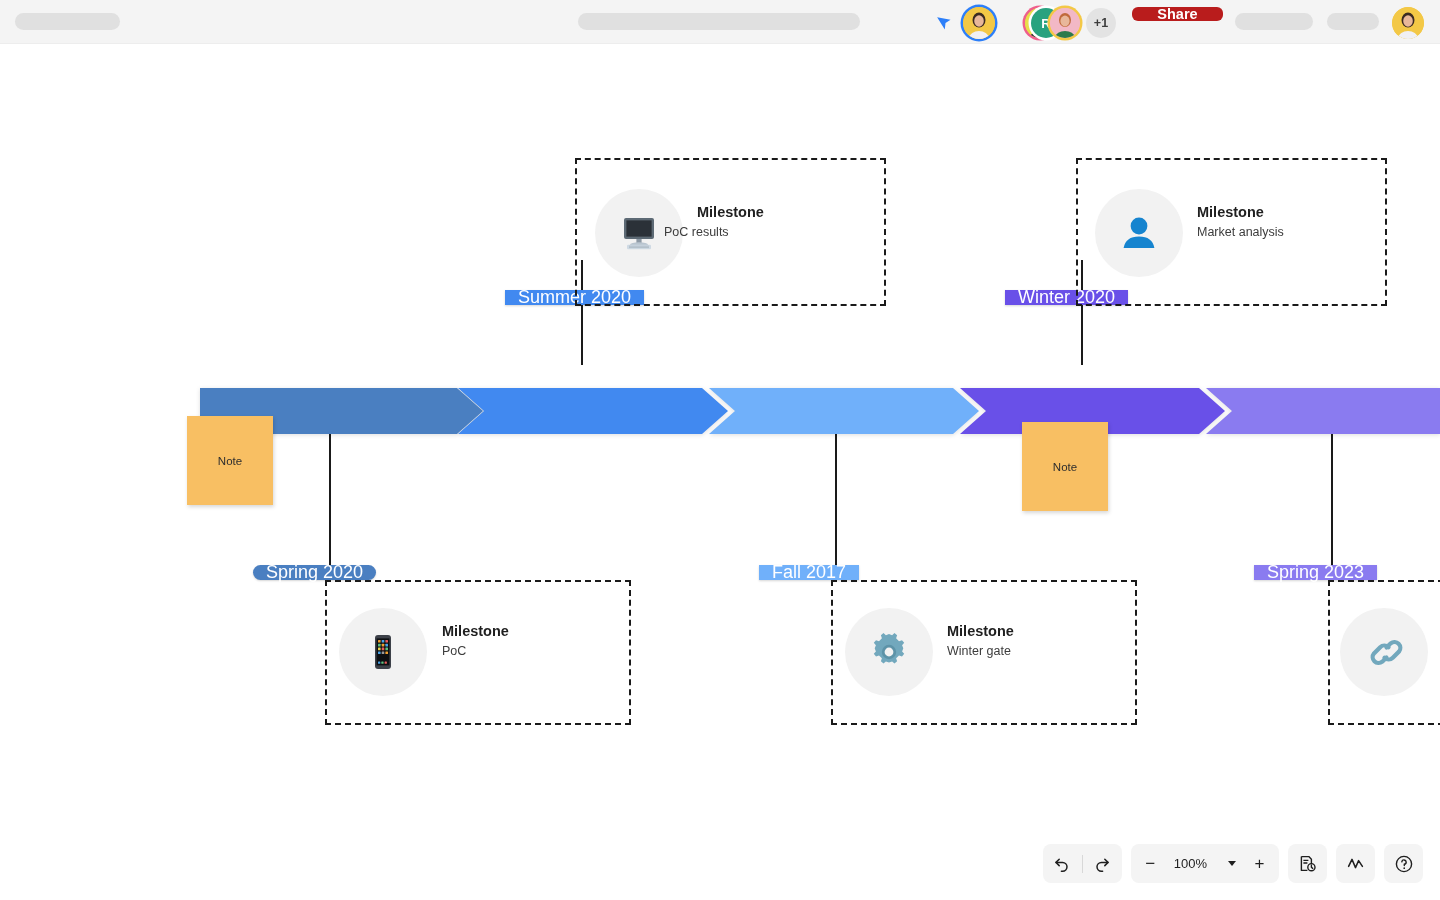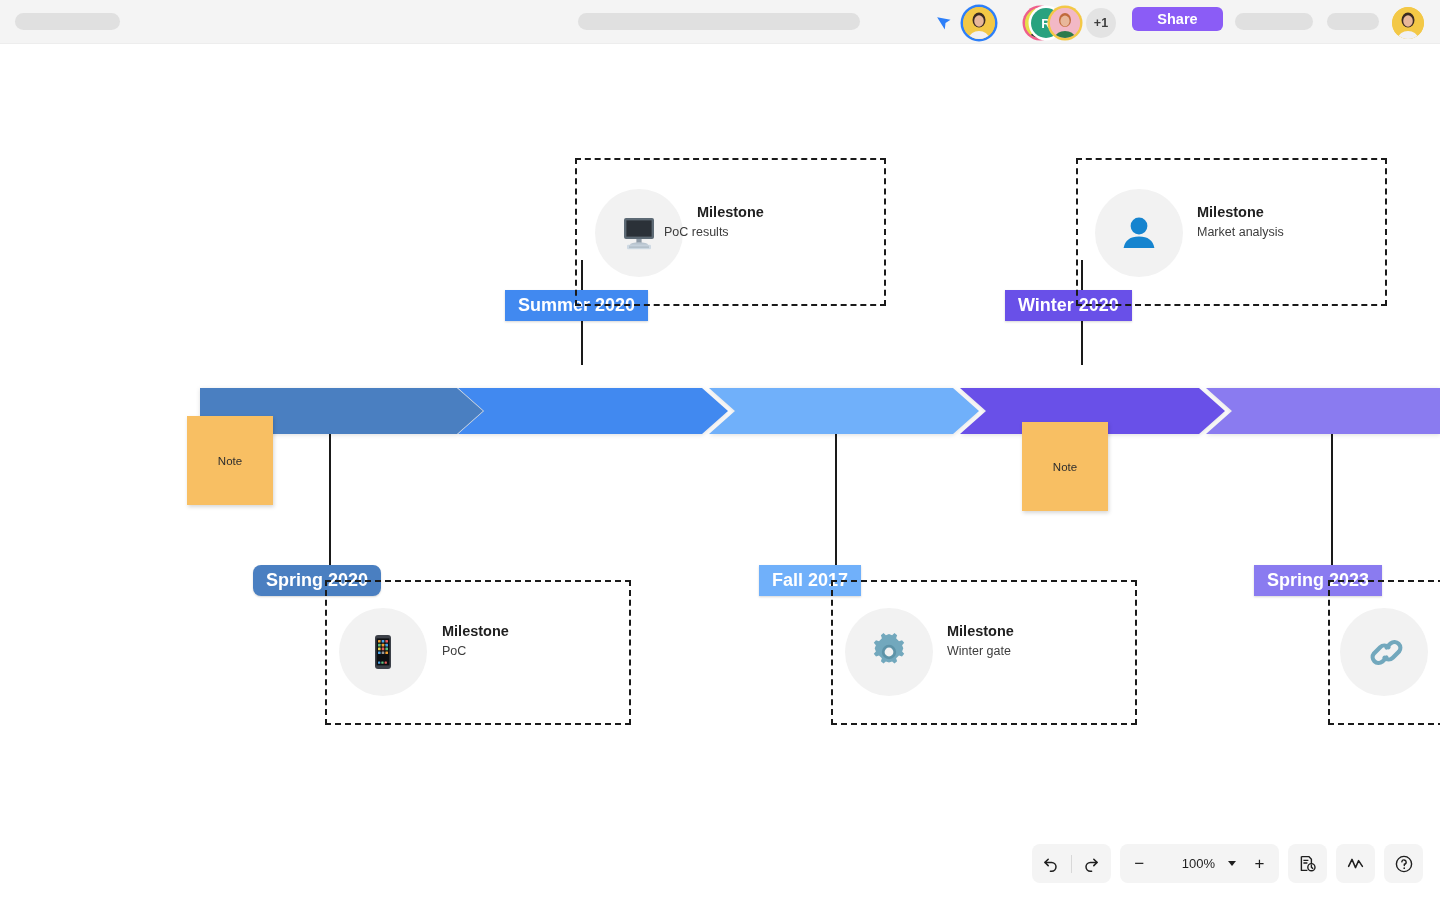--- a/index.html
+++ b/index.html
@@ -28,22 +28,22 @@
 
   .avatar {
     position: absolute; border-radius: 50%;
     display: flex; align-items: center; justify-content: center;
     overflow: hidden;
   }
   .av-ring { box-shadow: 0 0 0 2.5px #fff; }
 
   .share-btn {
     position: absolute; left: 1132px; top: 7px;
-    width: 91px; height: 24px;
-    background: #8b5cf6; border-radius: 6px;
+    width: 91px; height: 14px;
+    background: #b91c1c; border-radius: 6px;
     color: #fff; font-size: 14.5px; font-weight: 700;
     display: flex; align-items: center; justify-content: center;
     cursor: pointer; border: none;
   }
 
   
   .rt-group { position: absolute; top: 64px; right: 17px; display: flex; gap: 7px; }
   .rt-btn {
     width: 39px; height: 39px; border-radius: 8px;
     background: #f4f4f4; position: relative;
@@ -78,22 +78,22 @@
   .chev {
     position: absolute; height: 48px;
     filter: drop-shadow(0 1px 2px rgba(0,0,0,.13));
   }
 
   
   .conn { position: absolute; background: #1a1a1a; width: 1.6px; }
 
   
   .slabel {
-    position: absolute; height: 31px;
-    color: #fff; font-size: 18px; font-weight: 700;
+    position: absolute; height: 15px;
+    color: #fff; font-size: 18px; font-weight: 400;
     display: flex; align-items: center; justify-content: center;
     padding: 0 13px; white-space: nowrap;
     box-shadow: 0 1px 2px rgba(0,0,0,.16);
   }
 
   
   .mbox {
     position: absolute;
     border: 2px dashed #1a1a1a;
     background: transparent;
@@ -120,21 +120,21 @@
     background: #f4f4f4; border-radius: 8px; height: 39px;
     display: flex; align-items: center;
   }
   .bb-btn {
     width: 39px; height: 39px; display: flex; align-items: center; justify-content: center;
     cursor: pointer;
   }
   .bb-div { width: 1px; height: 18px; background: #d8d8d8; }
   .zoomval {
     font-size: 13px; color: #1f1f1f; font-weight: 400;
-    display: flex; align-items: center; gap: 13px; padding: 0 4px; cursor: pointer; margin-left: 19px;
+    display: flex; align-items: center; gap: 21px; padding: 0 4px; cursor: pointer;
   }
   .caret { width: 0; height: 0; border-left: 4px solid transparent; border-right: 4px solid transparent; border-top: 5px solid #1f1f1f; }
 </style>
 </head>
 <body>
 
 <div class="topbar">
   <div class="ph-pill ph-left"></div>
   <div class="ph-pill ph-mid"></div>
 

